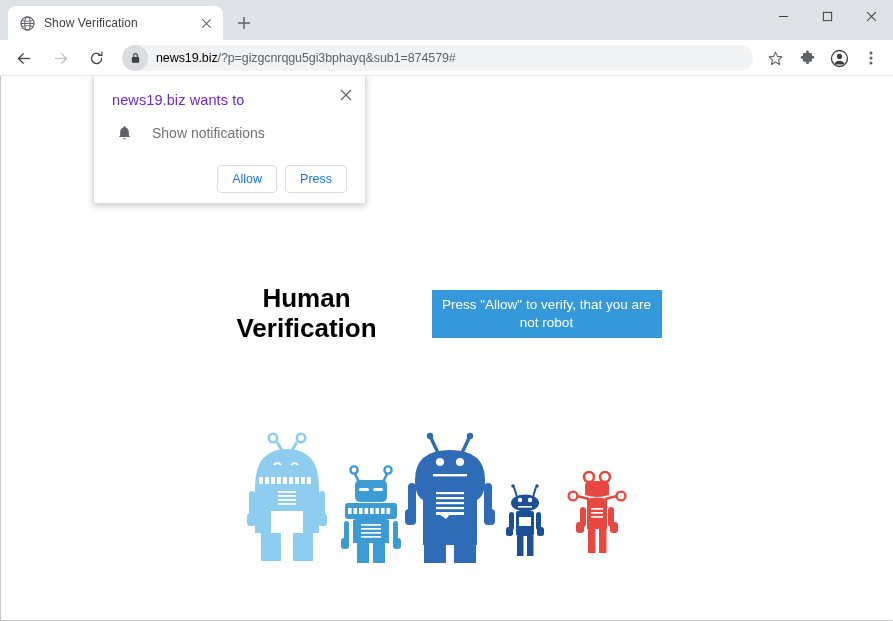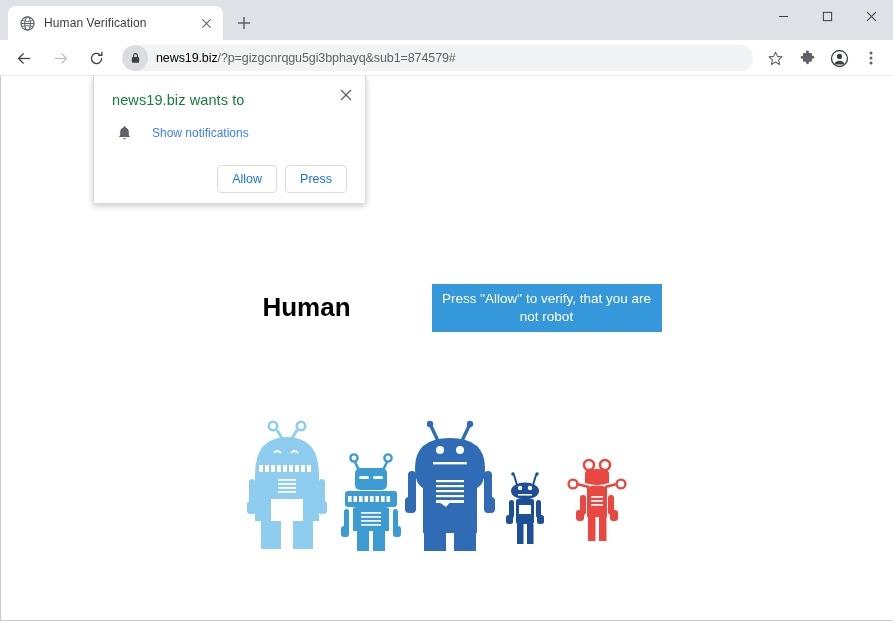--- a/index.html
+++ b/index.html
@@ -175,21 +175,21 @@
     border: 1px solid #dcdcdc;
     border-top: none;
     border-radius: 0 0 2px 2px;
     box-shadow: 0 2px 6px rgba(0,0,0,0.22);
     padding: 16px 16px 10px 18px;
     z-index: 50;
   }
 
   #dialog-title {
     font-size: 14.5px;
-    color: #15803d;
+    color: #6d28d9;
     font-weight: 400;
     margin-bottom: 15px;
     letter-spacing: 0.1px;
   }
 
   #dialog-close {
     position: absolute;
     top: 8px; right: 8px;
     width: 22px; height: 22px;
     display: flex; align-items: center; justify-content: center;
@@ -202,22 +202,22 @@
     margin-bottom: 22px;
     padding-left: 2px;
   }
   #permission-bell {
     flex: 0 0 20px;
     width: 20px; height: 20px;
     display: flex; align-items: center; justify-content: center;
     margin-right: 18px;
   }
   #permission-label {
-    font-size: 12px;
-    color: #3b82f6;
+    font-size: 14px;
+    color: #737373;
   }
 
   #dialog-actions {
     display: flex;
     justify-content: flex-end;
     gap: 8px;
     padding-right: 2px;
   }
   .dialog-btn {
     min-width: 56px;
@@ -294,21 +294,21 @@
     <div id="tab-active">
       <span class="tab-favicon">
         <svg width="15" height="15" viewBox="0 0 16 16">
           <circle cx="8" cy="8" r="7" fill="none" stroke="#5f6368" stroke-width="1.3"></circle>
           <ellipse cx="8" cy="8" rx="3" ry="7" fill="none" stroke="#5f6368" stroke-width="1.1"></ellipse>
           <line x1="1" y1="8" x2="15" y2="8" stroke="#5f6368" stroke-width="1.1"></line>
           <path d="M2.2 4.6 C4.5 6 11.5 6 13.8 4.6" fill="none" stroke="#5f6368" stroke-width="1"></path>
           <path d="M2.2 11.4 C4.5 10 11.5 10 13.8 11.4" fill="none" stroke="#5f6368" stroke-width="1"></path>
         </svg>
       </span>
-      <span class="tab-title">Human Verification</span>
+      <span class="tab-title">Show Verification</span>
       <span id="tab-close">
         <svg width="11" height="11" viewBox="0 0 12 12">
           <line x1="1.5" y1="1.5" x2="10.5" y2="10.5" stroke="#5f6368" stroke-width="1.2"></line>
           <line x1="10.5" y1="1.5" x2="1.5" y2="10.5" stroke="#5f6368" stroke-width="1.2"></line>
         </svg>
       </span>
     </div>
 
     <div id="new-tab-button">
       <svg width="14" height="14" viewBox="0 0 14 14">
@@ -400,20 +400,21 @@
 
     <div id="toolbar-separator"></div>
   </div>
 
   <div id="page-viewport">
 
     <div id="page-content">
       <div id="hero-row">
         <div id="hero-heading">
           <div>Human</div>
+          <div>Verification</div>
         </div>
         <div id="verify-button">Press "Allow" to verify, that you are not robot</div>
       </div>
 
       <svg id="robots-illustration" viewBox="0 0 400 140">
 
         <g fill="#8ecdf0">
           <circle cx="26" cy="13" r="4.2" fill="none" stroke="#8ecdf0" stroke-width="2.6"></circle>
           <circle cx="54" cy="13" r="4.2" fill="none" stroke="#8ecdf0" stroke-width="2.6"></circle>
           <line x1="30" y1="17" x2="36" y2="27" stroke="#8ecdf0" stroke-width="2.8"></line>

